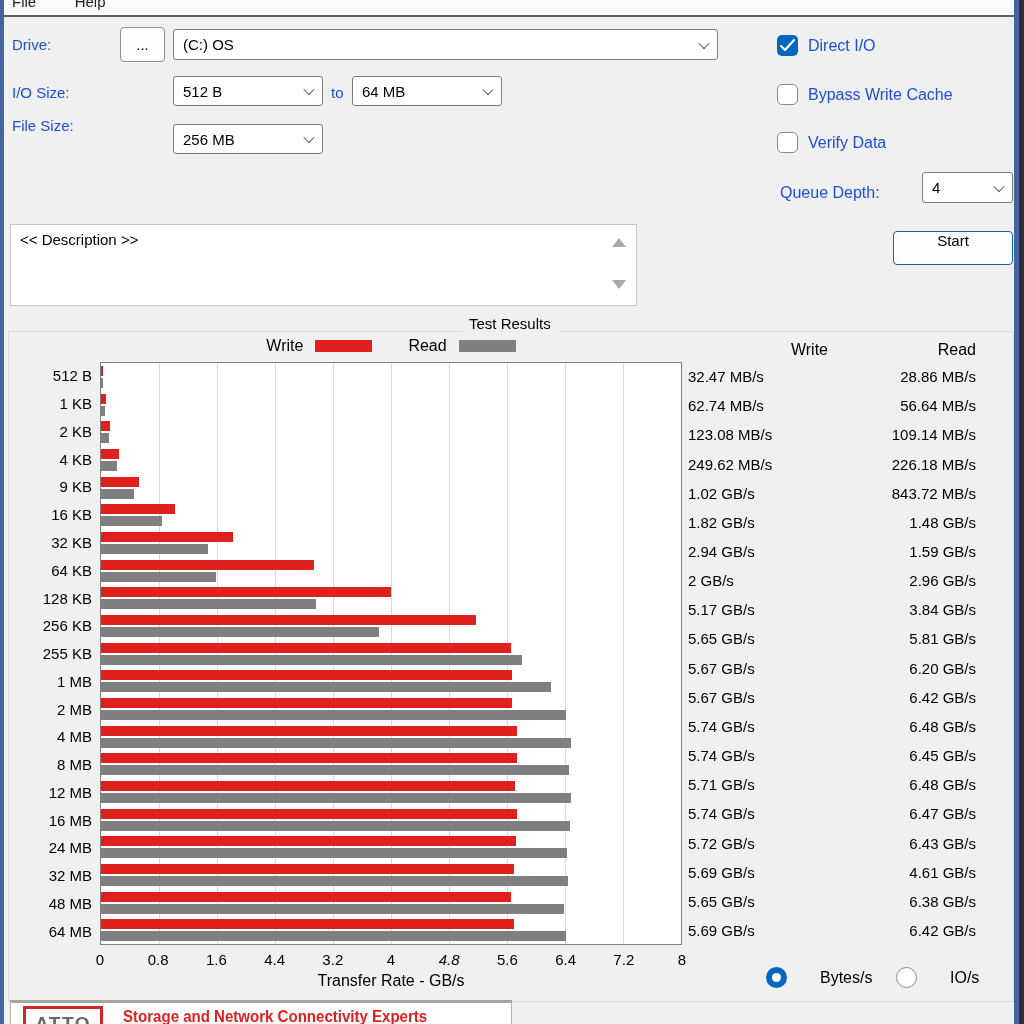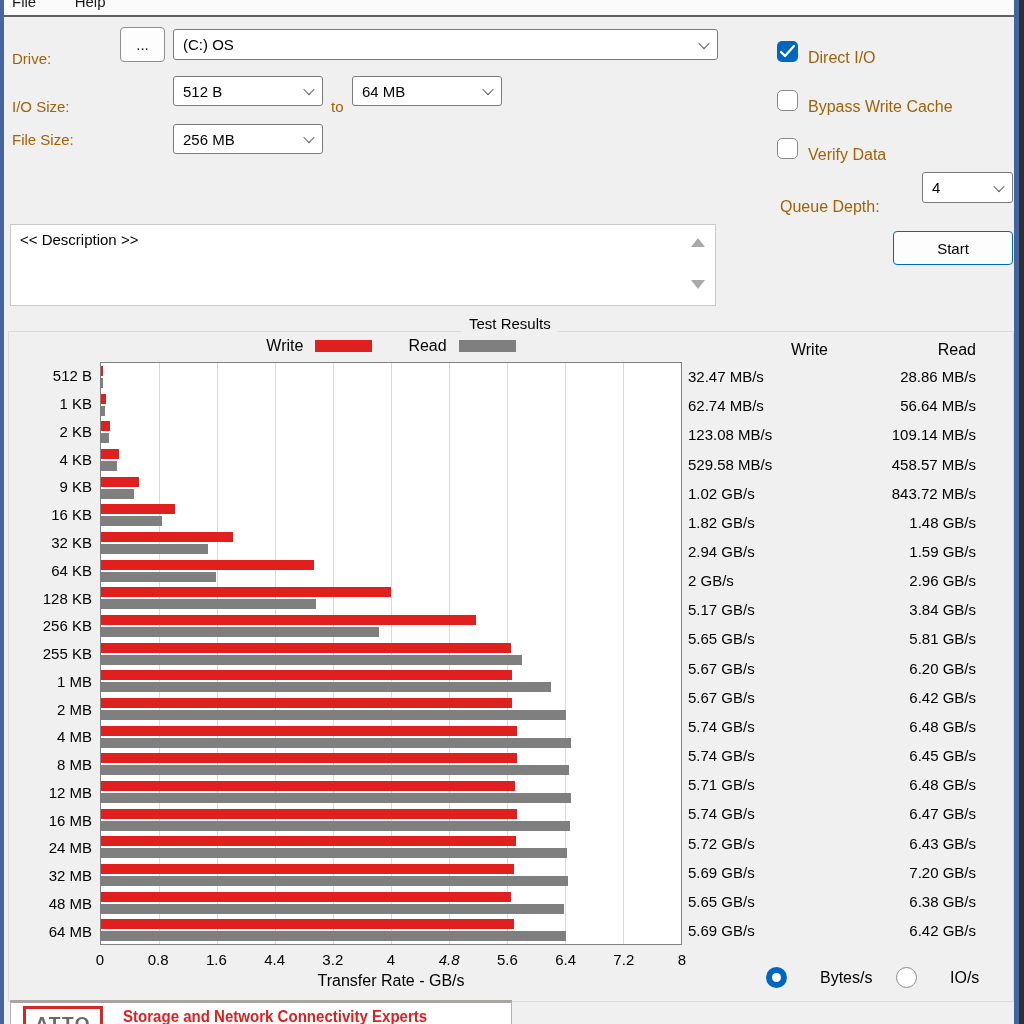--- a/index.html
+++ b/index.html
@@ -17,21 +17,21 @@
   .edge-right-blue { left:1014px; top:0; width:5px; height:1024px; background:#44659f; z-index:50; }
   .edge-right-dark { left:1019px; top:0; width:5px; height:1024px; background:#2e2e36; z-index:51; }
 
   
   .menubar { left:0; top:0; width:1024px; height:15px; background:#fbfbfb; overflow:hidden; z-index:5; }
   .menubar span { position:relative; top:-7px; font-size:15px; color:#1a1a1a; display:inline-block; }
   .menu-file { margin-left:12px; }
   .menu-help { margin-left:34px; }
   .menu-sep { left:0; top:15px; width:1024px; height:2px; background:#5f5f5f; z-index:5; }
 
-  .lbl { font-size:15px; color:#a16207;margin-top:14px; }
+  .lbl { font-size:15px; color:#1d4ed8; }
 
   
   .combo {
     position:absolute; background:#fff; border:1px solid #7b7b7b; border-radius:3px;
     display:flex; align-items:center; padding:0 9px; font-size:15px;
   }
   .chev {
     width:8px; height:8px; border-right:1.5px solid #5a5a5a; border-bottom:1.5px solid #5a5a5a;
     transform:rotate(45deg) translate(-1px,-1px); margin-left:auto; flex:none;
   }
@@ -48,31 +48,31 @@
   .cb.checked svg { position:absolute; left:3px; top:4px; }
 
   
   .radiorow { position:absolute; display:flex; align-items:center; gap:9px; }
   .radio { width:21px; height:21px; border-radius:50%; flex:none; position:relative; }
   .radio.sel { background:#0067c0; }
   .radio.sel::after { content:""; position:absolute; inset:6px; background:#fff; border-radius:50%; }
   .radio.unsel { background:#fff; border:1.5px solid #8a8a8a; }
 
   
-  .descbox { left:10px; top:224px; width:706px; height:82px; background:#fff; border:1px solid #c9c9c9; z-index:4; }
+  .descbox { left:10px; top:224px; width:627px; height:82px; background:#fff; border:1px solid #c9c9c9; z-index:4; }
   .desc-text { position:absolute; left:9px; top:6px; font-size:15px; }
   .tri-up { position:absolute; right:10px; top:13px; width:0; height:0;
     border-left:7px solid transparent; border-right:7px solid transparent; border-bottom:9px solid #a9a9a9; }
   .tri-down { position:absolute; right:10px; bottom:16px; width:0; height:0;
     border-left:7px solid transparent; border-right:7px solid transparent; border-top:9px solid #a9a9a9; }
 
   .btn-start {
     left:893px; top:231px; width:120px; height:34px; background:#fdfdfd;
     border:1.5px solid #0067c0; border-radius:4px; font-size:15px;
-    display:flex; align-items:center; justify-content:center; z-index:4;
+    display:flex; align-items:flex-start; justify-content:center; z-index:4;
   }
 
   
   .groupbox { left:8px; top:331px; width:1006px; height:671px; border:1px solid #dcdcdc; z-index:1; }
   .group-title { left:462px; top:315px; background:#f0f0f0; padding:0 7px; font-size:15px; z-index:2; }
 
   
   .legend { left:100px; top:336px; width:582px; height:20px; display:flex; align-items:center;
     justify-content:center; gap:36px; z-index:3; }
   .leg-item { display:flex; align-items:center; gap:12px; font-size:16px; }
@@ -348,22 +348,22 @@
     </div>
     <div class="rrow">
       <span class="v-w">62.74 MB/s</span>
       <span class="v-r">56.64 MB/s</span>
     </div>
     <div class="rrow">
       <span class="v-w">123.08 MB/s</span>
       <span class="v-r">109.14 MB/s</span>
     </div>
     <div class="rrow">
-      <span class="v-w">529.58 MB/s</span>
-      <span class="v-r">458.57 MB/s</span>
+      <span class="v-w">249.62 MB/s</span>
+      <span class="v-r">226.18 MB/s</span>
     </div>
     <div class="rrow">
       <span class="v-w">1.02 GB/s</span>
       <span class="v-r">843.72 MB/s</span>
     </div>
     <div class="rrow">
       <span class="v-w">1.82 GB/s</span>
       <span class="v-r">1.48 GB/s</span>
     </div>
     <div class="rrow">
@@ -405,21 +405,21 @@
     <div class="rrow">
       <span class="v-w">5.74 GB/s</span>
       <span class="v-r">6.47 GB/s</span>
     </div>
     <div class="rrow">
       <span class="v-w">5.72 GB/s</span>
       <span class="v-r">6.43 GB/s</span>
     </div>
     <div class="rrow">
       <span class="v-w">5.69 GB/s</span>
-      <span class="v-r">7.20 GB/s</span>
+      <span class="v-r">4.61 GB/s</span>
     </div>
     <div class="rrow">
       <span class="v-w">5.65 GB/s</span>
       <span class="v-r">6.38 GB/s</span>
     </div>
     <div class="rrow">
       <span class="v-w">5.69 GB/s</span>
       <span class="v-r">6.42 GB/s</span>
     </div>
   </div>

